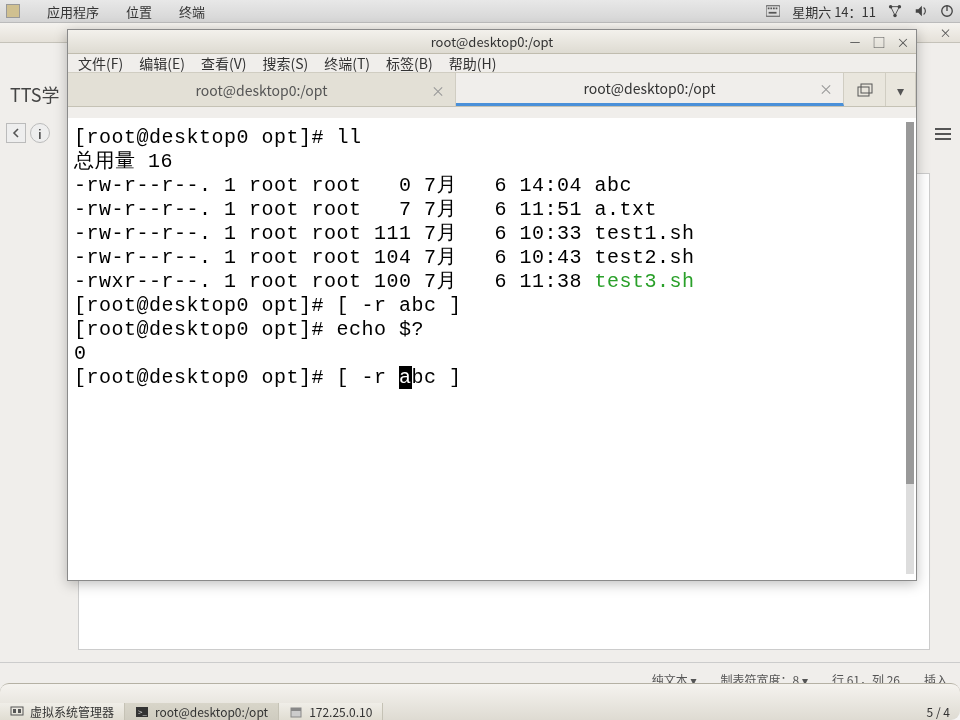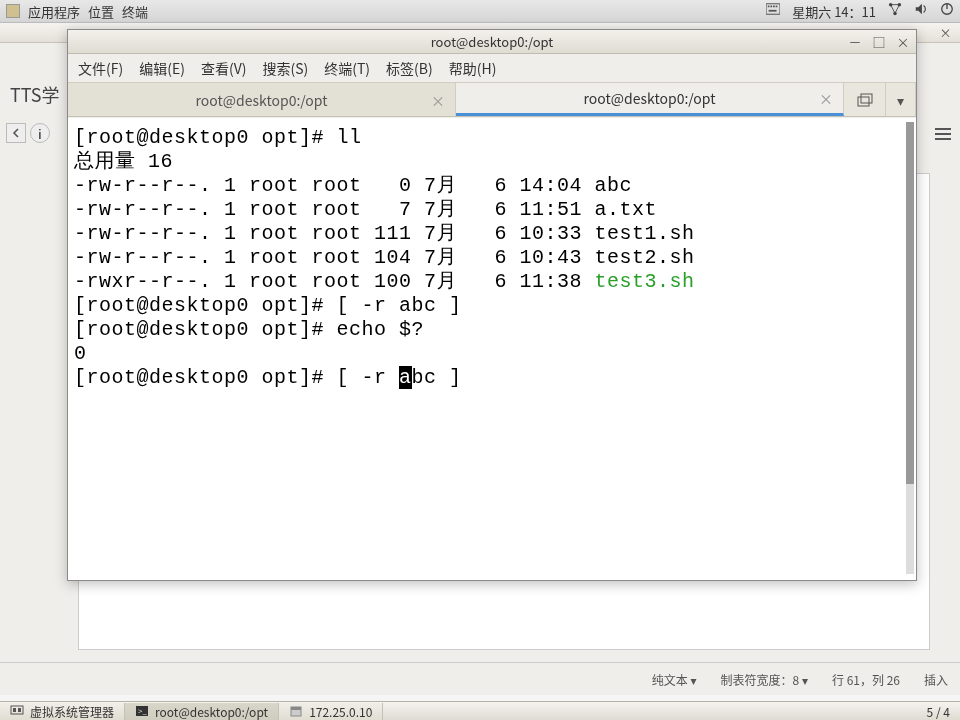--- a/index.html
+++ b/index.html
@@ -1,56 +1,56 @@
 <!DOCTYPE html>
 <html><head>
 <meta charset="utf-8">
 <style>
 * { box-sizing: border-box; margin: 0; padding: 0; }
 body { width: 960px; height: 720px; font-family: "WenQuanYi Micro Hei", "Noto Sans CJK SC", sans-serif; font-size: 13px; background: #f5f5f5; overflow: hidden; position: relative; }
 
 
 .topbar { height: 23px; background: linear-gradient(#e8e8e8,#d5d5d5); border-bottom: 1px solid #bbb; display: flex; align-items: center; padding: 0 6px; font-size: 13px; color: #333; }
-.topbar-left { display: flex; gap: 8px; align-items: center; }
+.topbar-left { display: flex; gap: 27px; align-items: center; }
 .topbar-app-icon { width: 14px; height: 14px; background: #d0c090; border:1px solid #999; display:inline-block; }
-.topbar-right { margin-left: auto; display:flex; gap:12px; align-items:flex-start; }
+.topbar-right { margin-left: auto; display:flex; gap:12px; align-items:center; }
 .tb-icon { width:14px; height:14px; fill:#444; }
 
 
 .gedit-outer { position:absolute; top:23px; left:0; right:0; bottom:25px; background:#f0eeeb; }
 .gedit-title { height:20px; background: linear-gradient(#f5f3ef,#e5e1d9); border-bottom:1px solid #c5c2b9; display:flex; align-items:center; padding:0 8px; font-size:12px; color:#555; }
 .gedit-title .wc { margin-left:auto; display:flex; gap:8px;}
 .gedit-title .wc span { width:13px; height:13px; display:flex; align-items:center; justify-content:center; font-size:12px; color:#555;}
 .gedit-toolbar-left { position:absolute; left:6px; top:100px; display:flex; flex-direction:row; gap:4px; align-items:center;}
 .gedit-nav-btn { width:20px; height:20px; border:1px solid #bbb; background:#eee; font-size:12px; display:flex; align-items:center; justify-content:center; }
 .gedit-right-icon { position:absolute; right:8px; top:103px; width:18px; height:14px; }
 .gedit-body { position:absolute; left:78px; right:30px; top:150px; bottom:45px; background:#fff; border:1px solid #ccc;}
 .gedit-status { position:absolute; left:0; right:0; bottom:0; height:24px; background:#f0eeeb; border-top:1px solid #ccc; display:flex; align-items:center; font-size:12px; color:#555; padding:16px 12px; gap:24px; justify-content:flex-end;}
 
 
 .termwin { position:absolute; top:29px; left:67px; width:850px; height:552px; background:#f0eeeb; border:1px solid #8a8a8a; box-shadow:0 3px 12px rgba(0,0,0,.25);}
 .term-title { height:24px; background:linear-gradient(#f3f1ec,#dedbd2); display:flex; align-items:center; font-size:13px; color:#333; border-bottom:1px solid #c0bcae;}
 .term-title .ttl { margin:0 auto;}
 .term-title .wc { position:absolute; right:6px; display:flex; gap:10px;}
 .term-title .wc span { width:14px; height:14px; display:flex; align-items:center; justify-content:center; color:#555; font-size:13px;}
-.term-menu { height:29px; background:#f0eeeb; display:flex; align-items:center; gap:16px; padding:0 10px; font-size:14px; color:#333; border-bottom:1px solid #d0cdc2;}
+.term-menu { height:19px; background:#f0eeeb; display:flex; align-items:center; gap:16px; padding:0 10px; font-size:14px; color:#333; border-bottom:1px solid #d0cdc2;}
 .term-tabs { height:34px; display:flex; align-items:stretch; background:#e9e6dd; border-bottom:1px solid #c5c2b5; padding-left:0;}
 .term-tab { flex:1; display:flex; align-items:center; justify-content:center; font-size:14px; color:#555; position:relative; border-right:1px solid #d0cdc2;}
 .term-tab.inactive { background:#e3e0d6; }
 .term-tab.active { background:#f0eeeb; color:#333; border-bottom:3px solid #4a90d9; }
 .term-tab .x { position:absolute; right:10px; color:#999; font-size:14px;}
 .term-tabs .extra { width:42px; display:flex; align-items:center; justify-content:center; border-right:1px solid #d0cdc2; font-size:14px; color:#555;}
 .term-body { position:absolute; top:88px; left:0; right:0; bottom:0; background:#fff; padding:8px 6px 6px 6px; font-family: "Liberation Mono", "DejaVu Sans Mono", monospace; font-size:20px; line-height:24px; color:#000; white-space:pre; overflow:hidden; letter-spacing:0.5px;}
 .term-body .green { color:#2aa02a; }
 .term-body .curs { background:#000; color:#fff; }
 .term-scroll { position:absolute; right:2px; top:92px; bottom:6px; width:8px; background:#ddd;}
 .term-scroll .thumb { position:absolute; left:0; right:0; top:0; height:80%; background:#999;}
 
 
-.taskbar { position:absolute; left:0; right:0; bottom:0; height:19px; background:linear-gradient(#f5f3ef,#dedbd2); border-top:1px solid #b5b1a4; display:flex; align-items:center; font-size:12px;}
+.taskbar { position:absolute; left:0; right:0; bottom:0; height:37px; background:linear-gradient(#f5f3ef,#dedbd2); border-top:1px solid #b5b1a4; display:flex; align-items:flex-end; font-size:12px;border-radius:9px;}
 .taskbtn { display:flex; align-items:center; gap:6px; padding:0 10px; border-right:1px solid #c5c2b5; color:#333; background:linear-gradient(#f0eee8,#e0ddd2);}
 .taskbtn.active { background:linear-gradient(#d8d5c9,#cfccc0);}
 .taskbtn .ic { width:14px; height:14px; display:inline-block;}
 .taskbar .right { margin-left:auto; display:flex; align-items:center; padding:0 10px; gap:6px; color:#333;}
 </style>
 </head>
 <body>
 
 <div class="topbar">
   <div class="topbar-left">

